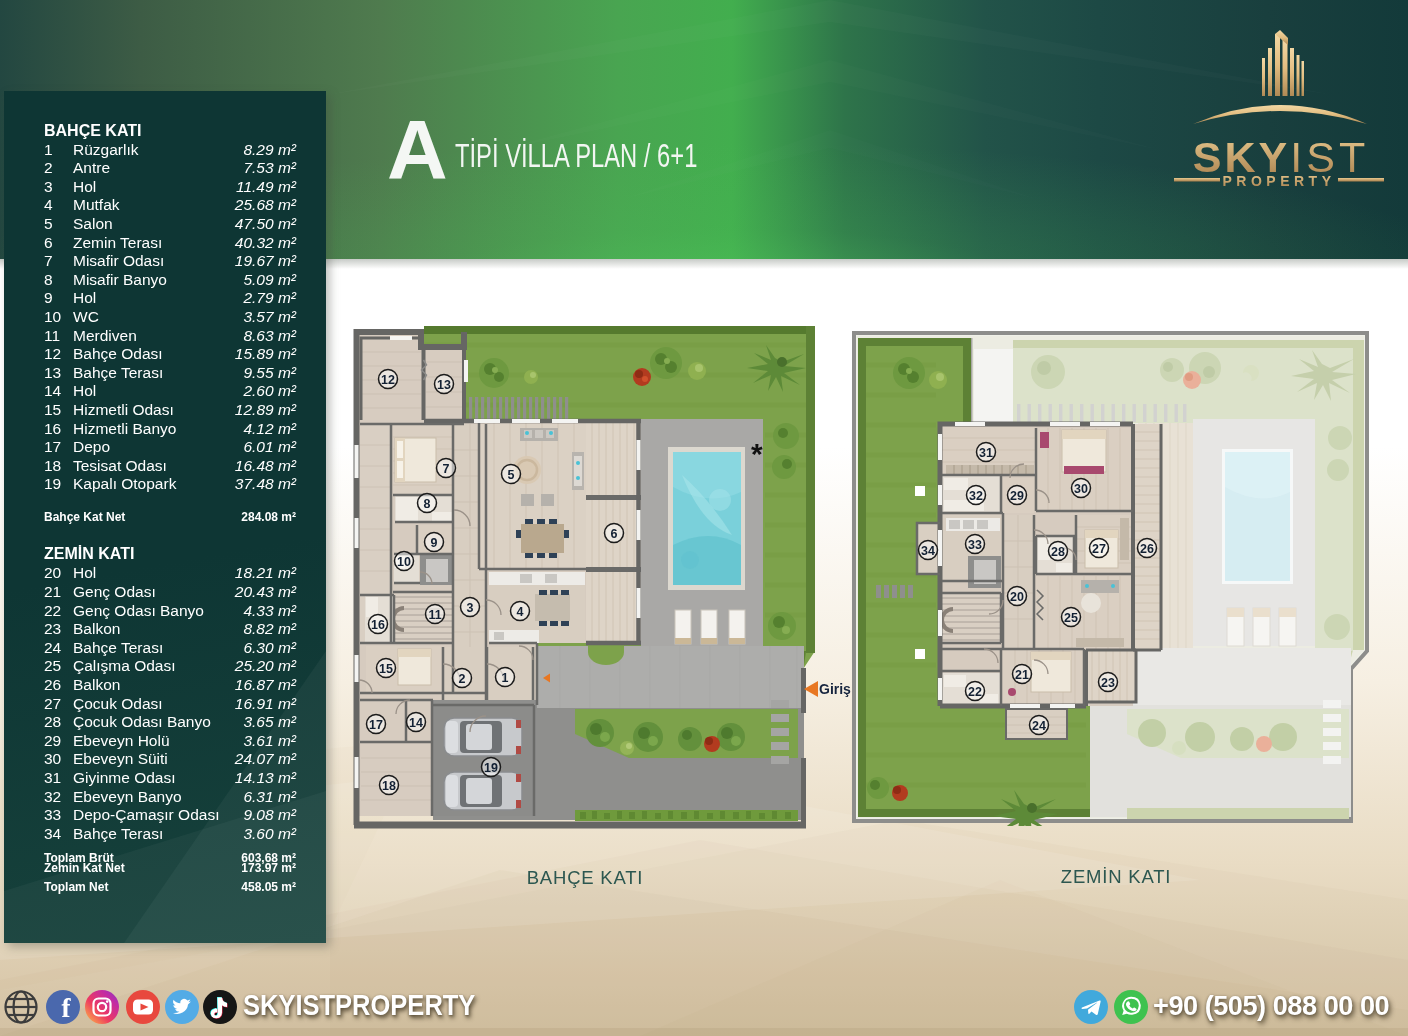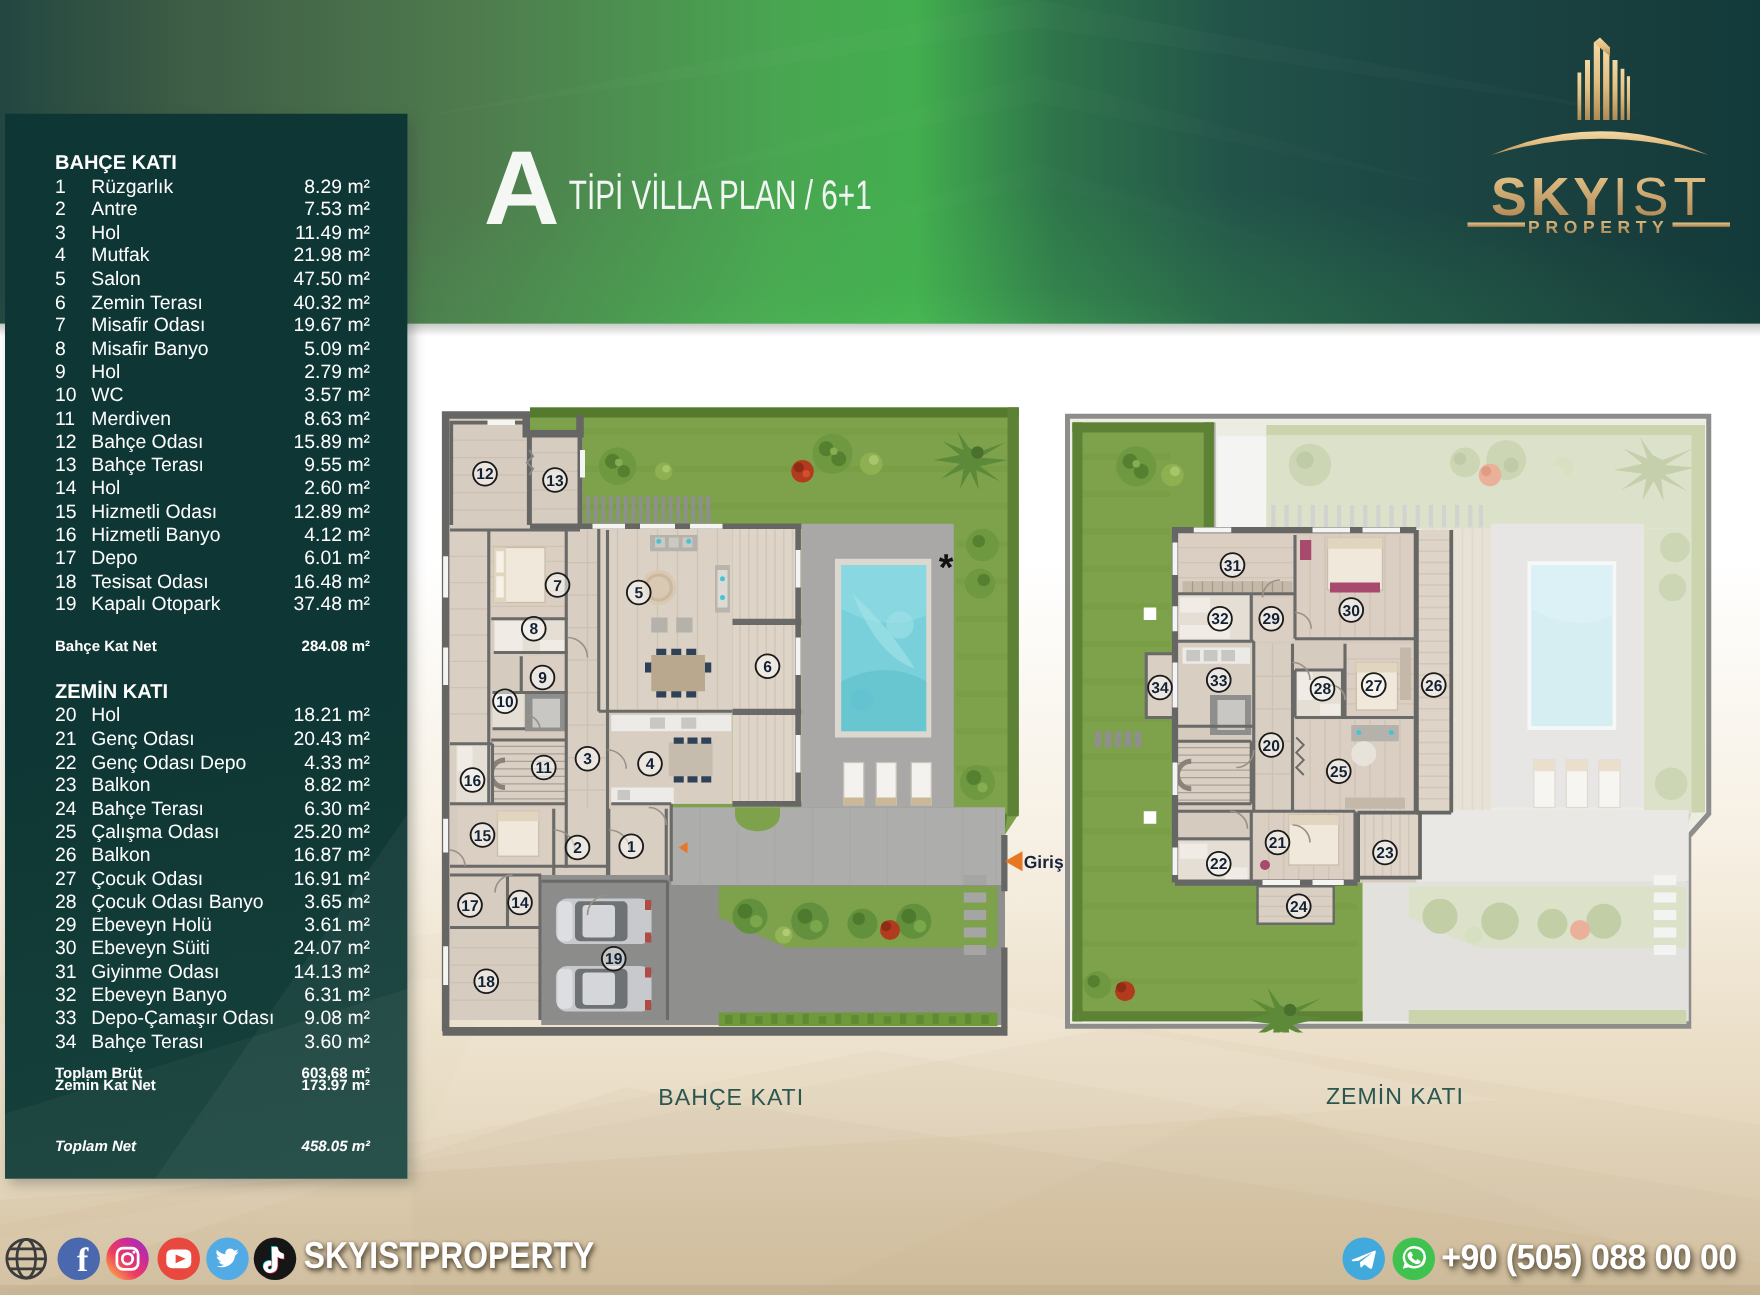--- a/index.html
+++ b/index.html
@@ -114,21 +114,21 @@
 <div class="abs" id="sidebar" style="left:4px;top:91px;width:322px;height:852px;
   background:linear-gradient(170deg,#0e3634 0%,#0e3634 55%,#17423c 100%);color:#fff;overflow:hidden;box-shadow:4px 4px 9px rgba(70,75,65,0.35);">
   <svg class="abs" style="left:0;top:0" width="322" height="852" viewBox="0 0 322 852">
     <polygon points="322,560 322,852 120,852" fill="#ffffff" opacity="0.045"></polygon>
     <polygon points="322,700 322,852 0,852 0,800" fill="#ffffff" opacity="0.04"></polygon>
   </svg>
   <style>
     .r{position:absolute;left:40px;width:252px;height:19px;font-size:15.5px;line-height:19px;white-space:nowrap;}
     .r .n{position:absolute;left:0px;top:0;}
     .r .t{position:absolute;left:29px;top:0;}
-    .r .v{position:absolute;right:0px;top:0;}
+    .r .v{position:absolute;right:0px;top:0;font-style:italic;}
     .hd{position:absolute;left:40px;font-size:16px;font-weight:bold;line-height:19px;white-space:nowrap;}
     .tot{position:absolute;left:40px;width:252px;font-size:12px;font-weight:bold;line-height:19px;white-space:nowrap;}
     .tot .v{position:absolute;right:0;top:0;}
   </style>
 
   <div class="hd" style="top:30px;">BAHÇE KATI</div>
 
   <div class="r" style="top:48.6px;">
       <span class="n">1</span>
       <span class="t">Rüzgarlık</span>
@@ -140,21 +140,21 @@
       <span class="v">7.53 m²</span>
     </div>
   <div class="r" style="top:85.8px;">
       <span class="n">3</span>
       <span class="t">Hol</span>
       <span class="v">11.49 m²</span>
     </div>
   <div class="r" style="top:104.4px;">
       <span class="n">4</span>
       <span class="t">Mutfak</span>
-      <span class="v">21.98 m²</span>
+      <span class="v">25.68 m²</span>
     </div>
   <div class="r" style="top:123.0px;">
       <span class="n">5</span>
       <span class="t">Salon</span>
       <span class="v">47.50 m²</span>
     </div>
   <div class="r" style="top:141.6px;">
       <span class="n">6</span>
       <span class="t">Zemin Terası</span>
       <span class="v">40.32 m²</span>
@@ -234,21 +234,21 @@
       <span class="t">Hol</span>
       <span class="v">18.21 m²</span>
     </div>
   <div class="r" style="top:491.0px;">
       <span class="n">21</span>
       <span class="t">Genç Odası</span>
       <span class="v">20.43 m²</span>
     </div>
   <div class="r" style="top:509.6px;">
       <span class="n">22</span>
-      <span class="t">Genç Odası Depo</span>
+      <span class="t">Genç Odası Banyo</span>
       <span class="v">4.33 m²</span>
     </div>
   <div class="r" style="top:528.2px;">
       <span class="n">23</span>
       <span class="t">Balkon</span>
       <span class="v">8.82 m²</span>
     </div>
   <div class="r" style="top:546.8px;">
       <span class="n">24</span>
       <span class="t">Bahçe Terası</span>
@@ -299,21 +299,21 @@
       <span class="t">Depo-Çamaşır Odası</span>
       <span class="v">9.08 m²</span>
     </div>
   <div class="r" style="top:732.8px;">
       <span class="n">34</span>
       <span class="t">Bahçe Terası</span>
       <span class="v">3.60 m²</span>
     </div>
 
   <div class="tot" style="top:768px;">Zemin Kat Net<span class="v">173.97 m²</span></div>
-  <div class="tot" style="top:817px;font-style:italic;">Toplam Net<span class="v">458.05 m²</span></div>
+  <div class="tot" style="top:787px;">Toplam Net<span class="v">458.05 m²</span></div>
   <div class="tot" style="top:758px;">Toplam Brüt<span class="v">603,68 m²</span></div>
 </div>
 
 <svg class="abs" style="left:0;top:988px" width="1408" height="40" viewBox="0 0 1408 40">
   <defs>
     <linearGradient id="ig" x1="0" y1="1" x2="1" y2="0">
       <stop offset="0" stop-color="#fdc446"></stop>
       <stop offset="0.4" stop-color="#ee3b5f"></stop>
       <stop offset="0.75" stop-color="#c32aa3"></stop>
       <stop offset="1" stop-color="#7c3bc9"></stop>

